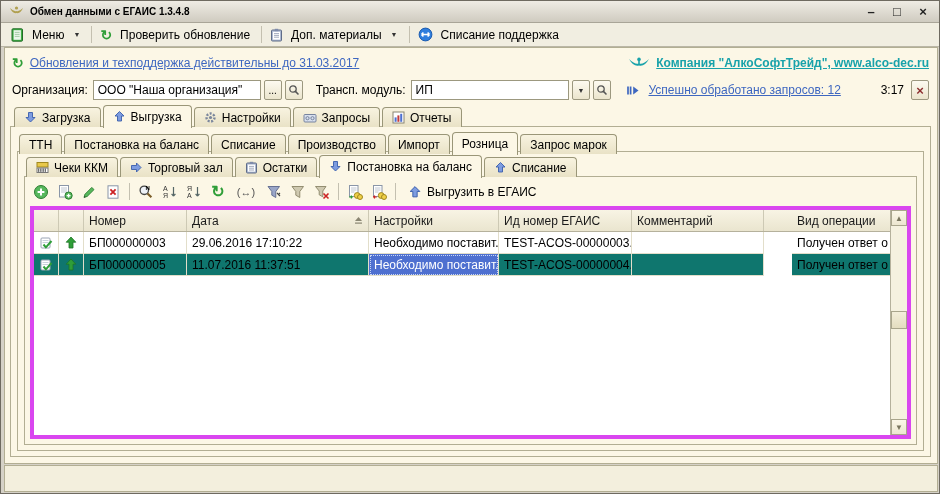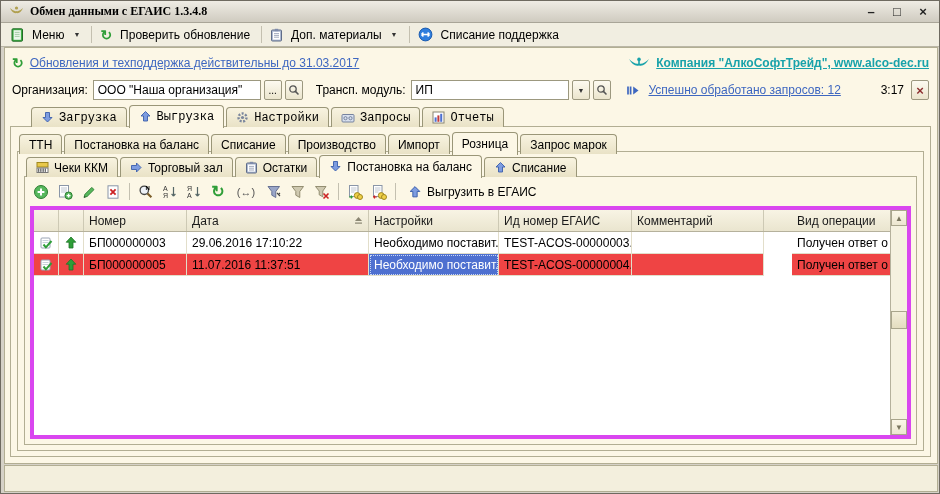--- a/index.html
+++ b/index.html
@@ -8,21 +8,21 @@
 
   .window { position:relative; width:940px; height:494px; background:#d5d1c7;
             border:1px solid #6e6a60; overflow:hidden; }
 
   
   .titlebar { position:absolute; top:0; left:0; width:100%; height:22px;
               background:linear-gradient(#efece4,#cfcbc0);
               border-bottom:1px solid #a9a598;
               display:flex; align-items:center; padding:0 8px; }
   .title-icon { width:15px; height:15px; margin-right:6px; flex:none; }
-  .title-text { font-weight:bold; font-size:12px; white-space:nowrap;font-family:Liberation Serif, serif; }
+  .title-text { font-weight:bold; font-size:10px; white-space:nowrap; }
   .win-controls { margin-left:auto; display:flex; gap:10px; }
   .win-btn { width:16px; text-align:center; font-size:13px; font-weight:bold;
              color:#222; cursor:pointer; line-height:16px; }
 
   
   .menubar { position:absolute; top:22px; left:0; width:100%; height:24px;
              background:#f1eee1; border-bottom:1px solid #bab6a6;
              display:flex; align-items:center; padding:0 5px; }
   .menu-item { display:flex; align-items:center; gap:8px; padding:2px 8px 2px 5px;
                cursor:pointer; white-space:nowrap; }
@@ -55,21 +55,21 @@
   
   .tabs { position:absolute; display:flex; align-items:flex-end; height:23px; z-index:3; }
   .tab { height:20px; display:flex; align-items:center; gap:5px; padding:0 9px;
          background:linear-gradient(#f8f3e0,#e9e2c6); border:1px solid #9a9678;
          border-bottom:none; border-radius:4px 4px 0 0; margin-right:2px;
          cursor:pointer; white-space:nowrap; position:relative; }
   .tab.active { height:23px; background:#fcf7e6; z-index:5; margin-bottom:-1px;
                 padding-bottom:1px; }
   .ticon { display:flex; align-items:center; flex:none; }
 
-  .tabs-l1 { top:56px; left:26px;font-family:Liberation Mono, monospace; }
+  .tabs-l1 { top:56px; left:9px; }
   .page1 { position:absolute; top:78px; left:5px; right:6px; bottom:6px;
            border:1px solid #b2ae93; background:#fcf7e6; }
   .tabs-l2 { top:4px; left:8px; }
   .page2 { position:absolute; top:24px; left:6px; right:6px; bottom:5px;
            border:1px solid #b2ae93; background:#fcf7e6; }
   .tabs-l3 { top:2px; left:8px; }
   .page3 { position:absolute; top:24px; left:6px; right:6px; bottom:5px;
            border:1px solid #b2ae93; background:#fcf7e6; }
 
   
@@ -95,21 +95,21 @@
         padding:2px 5px; white-space:nowrap; overflow:hidden;
         display:flex; align-items:center; }
   .c0 { width:25px; justify-content:center; }
   .c1 { width:25px; justify-content:center; }
   .c2 { width:103px; }
   .c3 { width:182px; }
   .c4 { width:130px; }
   .c5 { width:133px; }
   .c6 { width:132px; }
   .c7 { flex:1; border-right:none;margin-left:28px; }
-  .row-alt .td { background:#ef4444; }
+  .row-alt .td { background:#0f766e; }
   .cell-selected { background:#4e70d0 !important; color:#fff;
                    outline:1px dotted #c8d6f5; outline-offset:-2px; }
   .sort-ind { margin-left:auto; display:flex; flex-direction:column; align-items:center;
               color:#8a8672; font-size:7px; line-height:5px; padding-left:4px; }
 
   
   .vscroll { position:absolute; top:0; right:0; bottom:0; width:17px;
              background:#f5f1df; border-left:1px solid #b5b19c; }
   .sc-btn { position:absolute; left:0; width:16px; height:16px;
             background:linear-gradient(#fbf7e8,#ece6cf); border:1px solid #a9a58c;

